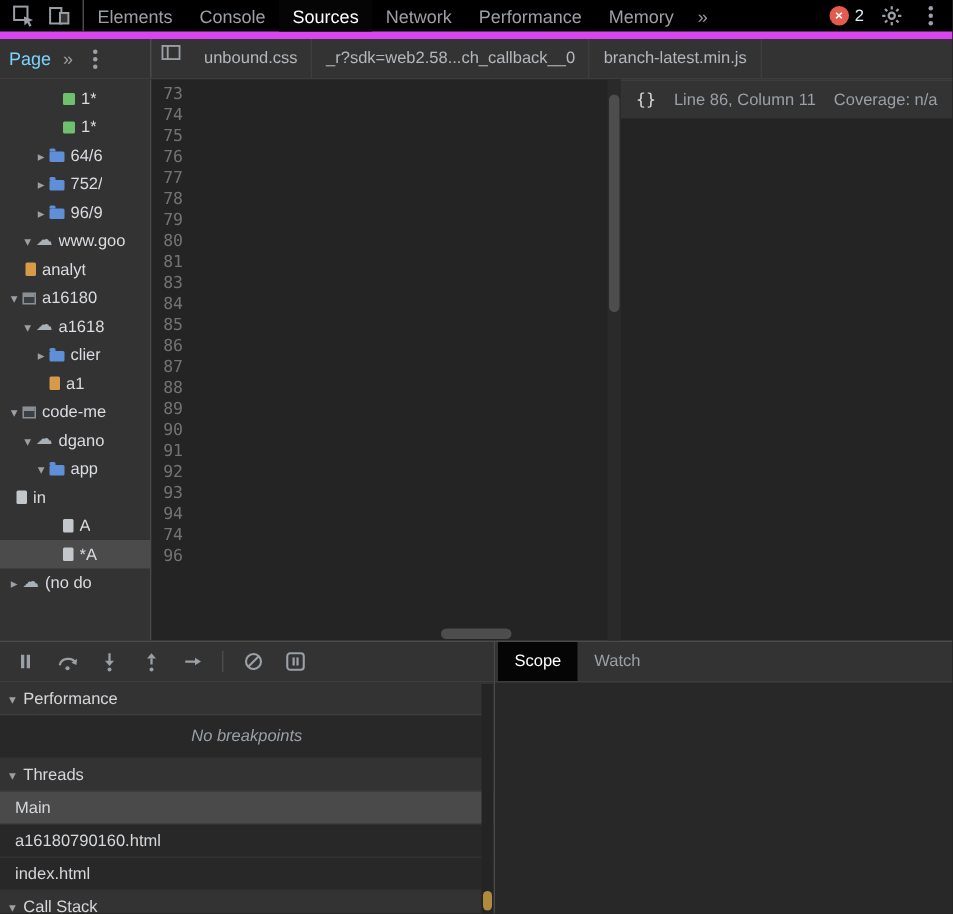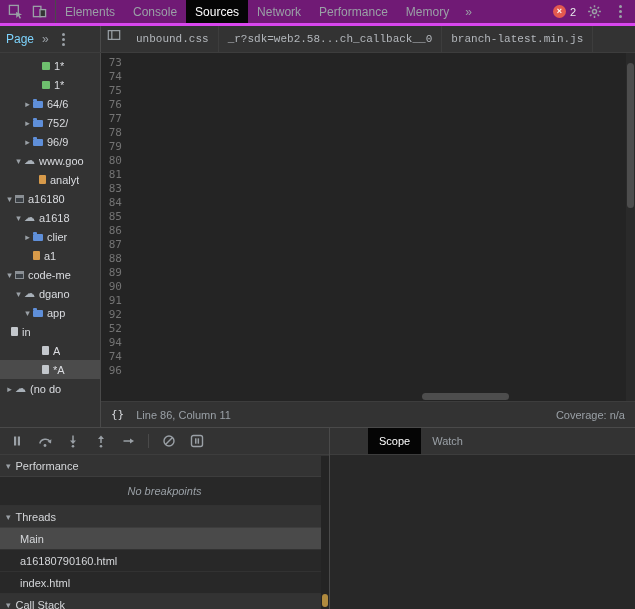--- a/index.html
+++ b/index.html
@@ -8,22 +8,22 @@
     background: #242424;
     color: #e8eaed;
     font-family: "Liberation Sans", sans-serif;
     font-size: 12px;
     -webkit-font-smoothing: antialiased;
   }
   .devtools { width: 635px; height: 609px; display: flex; flex-direction: column; }
 
   
   .main-tabbar {
-    height: 26px; flex: 0 0 auto; background: #701a75;
-    border-bottom: 3px solid #d946ef; display: flex; align-items: stretch;
+    height: 26px; flex: 0 0 auto; background: #000000;
+    border-bottom: 5px solid #d946ef; display: flex; align-items: stretch;
   }
   .tool-icons { display: flex; align-items: center; gap: 7px; padding: 0 7px; border-right: 1px solid #4a4a4a; }
   .icon-btn { width: 17px; height: 17px; display: flex; align-items: center; justify-content: center; cursor: default; }
   .main-tabs { display: flex; align-items: stretch; }
   .main-tab { padding: 0 9px; display: flex; align-items: center; color: #9aa0a6; white-space: nowrap; }
   .main-tab.active { background: #050505; color: #ffffff; }
   .main-tab.more { color: #9aa0a6; padding: 0 7px; }
   .main-right { margin-left: auto; display: flex; align-items: center; gap: 10px; padding: 0 8px; }
   .error-badge { display: flex; align-items: center; gap: 4px; }
   .err-circle {
@@ -35,21 +35,21 @@
   .kebab i { width: 3px; height: 3px; border-radius: 50%; background: #9aa0a6; margin: 1px 0; }
 
   
   .file-tabbar { height: 27px; flex: 0 0 auto; background: #333333; border-bottom: 1px solid #3d3d3d; display: flex; align-items: stretch; }
   .page-pane-header { width: 101px; flex: 0 0 auto; border-right: 1px solid #4a4a4a; display: flex; align-items: center; padding: 0 6px; gap: 8px; }
   .page-label { color: #7dd3fc; }
   .chev { color: #9aa0a6; font-size: 12px; }
   .file-tabs-wrap { flex: 1; display: flex; align-items: stretch; overflow: hidden; }
   .tab-nav-icon { width: 26px; flex: 0 0 auto; display: flex; align-items: center; justify-content: center; }
   .file-tabs { display: flex; align-items: stretch; overflow: hidden; }
-  .file-tab { padding: 0 9px; display: flex; align-items: center; gap: 7px; color: #b4b8bd; font-size: 11px; white-space: nowrap; border-right: 1px solid #3d3d3d; font-family: Liberation Mono, monospace; }
+  .file-tab { padding: 0 9px; display: flex; align-items: center; gap: 7px; color: #b4b8bd; font-size: 11px; white-space: nowrap; border-right: 1px solid #3d3d3d; }
   .file-tab.active { background: #242424; color: #f1f3f4; margin-top: 44px; }
   .ft-close { color: #9aa0a6; font-size: 12px; }
 
   
   .content { flex: 1 1 auto; min-height: 0; display: flex; }
   .sidebar { width: 101px; flex: 0 0 auto; background: #333333; border-right: 1px solid #4a4a4a; overflow: hidden; padding-top: 3px; }
   .tree-row { height: 19px; display: flex; align-items: center; font-size: 11px; color: #dadce0; white-space: nowrap; overflow: hidden; }
   .tree-row.selected { background: #4b4b4b; }
   .tree-arrow { width: 11px; flex: 0 0 auto; font-size: 9px; color: #9aa0a6; text-align: center; }
   .ti { flex: 0 0 auto; margin-right: 4px; }
@@ -57,21 +57,21 @@
   .ti.folder-blue { width: 10px; height: 7px; background: #5f8fd9; border-radius: 1px; position: relative; margin-top: 2px; }
   .ti.folder-blue::before { content: ""; position: absolute; top: -2px; left: 0; width: 4px; height: 2px; background: #5f8fd9; border-radius: 1px 1px 0 0; }
   .ti.cloud { color: #a8b0b8; font-size: 11px; line-height: 1; }
   .ti.cloud::before { content: "\2601"; }
   .ti.frame { width: 9px; height: 8px; border: 1px solid #8a8f94; background: #3a3f44; position: relative; }
   .ti.frame::before { content: ""; position: absolute; top: 0; left: 0; right: 0; height: 2px; background: #8a8f94; }
   .ti.file-gray { width: 7px; height: 9px; background: #c3c7cc; border-radius: 1px; }
   .ti.file-orange { width: 7px; height: 9px; background: #d79a4a; border-radius: 1px; }
   .tree-label { overflow: hidden; text-overflow: clip; }
 
-  .editor-pane { flex: 1 1 auto; min-width: 0; display: flex; flex-direction: column; background: #242424; }
+  .editor-pane { flex: 1 1 auto; min-width: 0; display: flex; flex-direction: row; background: #242424; }
   .editor { flex: 1 1 auto; min-height: 0; display: flex; position: relative; }
   .code-area { flex: 1 1 auto; min-width: 0; overflow: hidden; position: relative; padding-top: 3px; font-family: "DejaVu Sans Mono", monospace; font-size: 11px; line-height: 14px; }
   .code-line { height: 14px; display: flex; white-space: pre; }
   .gutter-num { width: 30px; flex: 0 0 auto; text-align: right; padding-right: 9px; color: #737373; }
   .vscroll { width: 9px; flex: 0 0 auto; background: #2a2a2a; position: relative; }
   .vscroll .thumb { position: absolute; top: 10px; left: 1px; width: 7px; height: 145px; background: #4d4d4d; border-radius: 4px; }
   .hscroll { position: absolute; left: 39px; right: 0; bottom: 0; height: 9px; background: transparent; }
   .hscroll .thumb { position: absolute; top: 1px; left: 58%; width: 18%; height: 7px; background: #4d4d4d; border-radius: 4px; }
 
   .statusbar { height: 26px; flex: 0 0 auto; background: #333333; border-top: 1px solid #3d3d3d; display: flex; align-items: center; gap: 12px; padding: 0 10px; font-size: 11px; color: #9aa0a6; }
@@ -80,29 +80,29 @@
 
   
   .bottom { height: 182px; flex: 0 0 auto; display: flex; border-top: 1px solid #4a4a4a; background: #282828; }
   .bottom-left { width: 330px; flex: 0 0 auto; border-right: 1px solid #4a4a4a; display: flex; flex-direction: column; overflow: hidden; position: relative; }
   .debug-toolbar { height: 27px; flex: 0 0 auto; background: #333333; border-bottom: 1px solid #3d3d3d; display: flex; align-items: center; gap: 11px; padding: 0 8px; }
   .tb-divider { width: 1px; height: 14px; background: #4a4a4a; }
   .section-header { height: 22px; flex: 0 0 auto; background: #333333; border-bottom: 1px solid #3d3d3d; display: flex; align-items: center; gap: 5px; padding: 0 6px; font-size: 11px; color: #d5d7da; }
   .sec-arrow { font-size: 9px; color: #9aa0a6; }
   .empty-note { height: 29px; flex: 0 0 auto; display: flex; align-items: center; justify-content: center; font-style: italic; color: #9aa0a6; font-size: 11px; background: #282828; border-bottom: 1px solid #323232; }
   .threads-list { flex: 0 0 auto; }
-  .thread-row { height: 22px; display: flex; align-items: center; padding: 0 20px; font-size: 11px; color: #d5d7da; background: #282828; border-bottom: 1px solid #323232; }
+  .thread-row { height: 22px; display: flex; align-items: center; padding: 0 10px; font-size: 11px; color: #d5d7da; background: #282828; border-bottom: 1px solid #323232; }
   .thread-row.selected { background: #4a4a4a; }
   .bl-scroll { position: absolute; right: 0; top: 28px; bottom: 0; width: 8px; background: #242424; }
   .bl-scroll .thumb { position: absolute; left: 1px; bottom: 2px; width: 6px; height: 13px; background: #b08a3e; border-radius: 3px; }
 
   .bottom-right { flex: 1 1 auto; min-width: 0; display: flex; flex-direction: column; }
   .scope-tabbar { height: 27px; flex: 0 0 auto; background: #333333; border-bottom: 1px solid #3d3d3d; display: flex; align-items: stretch; padding-left: 2px; }
   .scope-tab { padding: 0 11px; display: flex; align-items: center; font-size: 11px; color: #9aa0a6; }
-  .scope-tab.active { background: #050505; color: #ffffff; margin-left: 36px; }
+  .scope-tab.active { background: #050505; color: #ffffff; }
   .not-paused { flex: 1 1 auto; display: flex; justify-content: center; padding-top: 14px; font-style: italic; color: #9aa0a6; font-size: 11px; background: #282828; }
 </style>
 </head>
 <body>
 
 <div class="devtools">
 
   <div class="main-tabbar">
     <div class="tool-icons">
       <span class="icon-btn">
@@ -206,21 +206,21 @@
         <div class="tree-row" style="padding-left: 22px;">
           <span class="tree-arrow">▸</span>
           <span class="ti folder-blue"></span>
           <span class="tree-label">96/9</span>
         </div>
         <div class="tree-row" style="padding-left: 13px;">
           <span class="tree-arrow">▾</span>
           <span class="ti cloud"></span>
           <span class="tree-label">www.goo</span>
         </div>
-        <div class="tree-row" style="padding-left: 28px;">
+        <div class="tree-row" style="padding-left: 6px;">
           <span class="tree-arrow"></span>
           <span class="ti file-orange"></span>
           <span class="tree-label">analyt</span>
         </div>
         <div class="tree-row" style="padding-left: 4px;">
           <span class="tree-arrow">▾</span>
           <span class="ti frame"></span>
           <span class="tree-label">a16180</span>
         </div>
         <div class="tree-row" style="padding-left: 13px;">
@@ -289,21 +289,21 @@
             <div class="code-line"><span class="gutter-num">83</span></div>
             <div class="code-line"><span class="gutter-num">84</span></div>
             <div class="code-line"><span class="gutter-num">85</span></div>
             <div class="code-line"><span class="gutter-num">86</span></div>
             <div class="code-line"><span class="gutter-num">87</span></div>
             <div class="code-line"><span class="gutter-num">88</span></div>
             <div class="code-line"><span class="gutter-num">89</span></div>
             <div class="code-line"><span class="gutter-num">90</span></div>
             <div class="code-line"><span class="gutter-num">91</span></div>
             <div class="code-line"><span class="gutter-num">92</span></div>
-            <div class="code-line"><span class="gutter-num">52</span></div>
+            <div class="code-line"><span class="gutter-num">93</span></div>
             <div class="code-line"><span class="gutter-num">94</span></div>
             <div class="code-line"><span class="gutter-num">74</span></div>
             <div class="code-line"><span class="gutter-num">96</span></div>
             <div class="hscroll">
               <div class="thumb"></div>
             </div>
         </div>
         <div class="vscroll">
             <div class="thumb"></div>
           </div>

